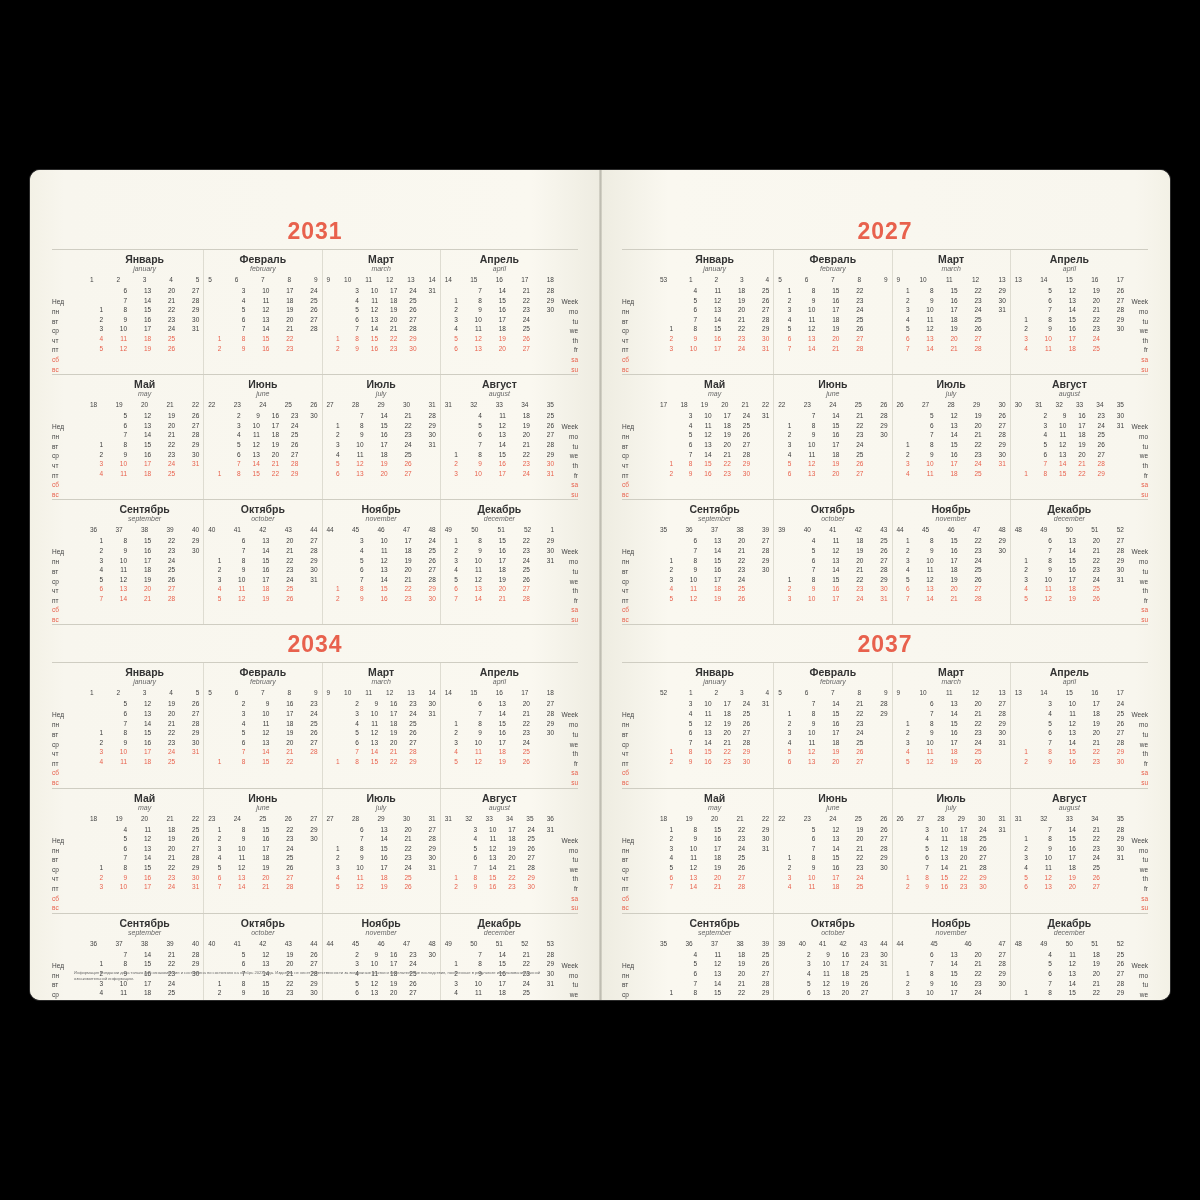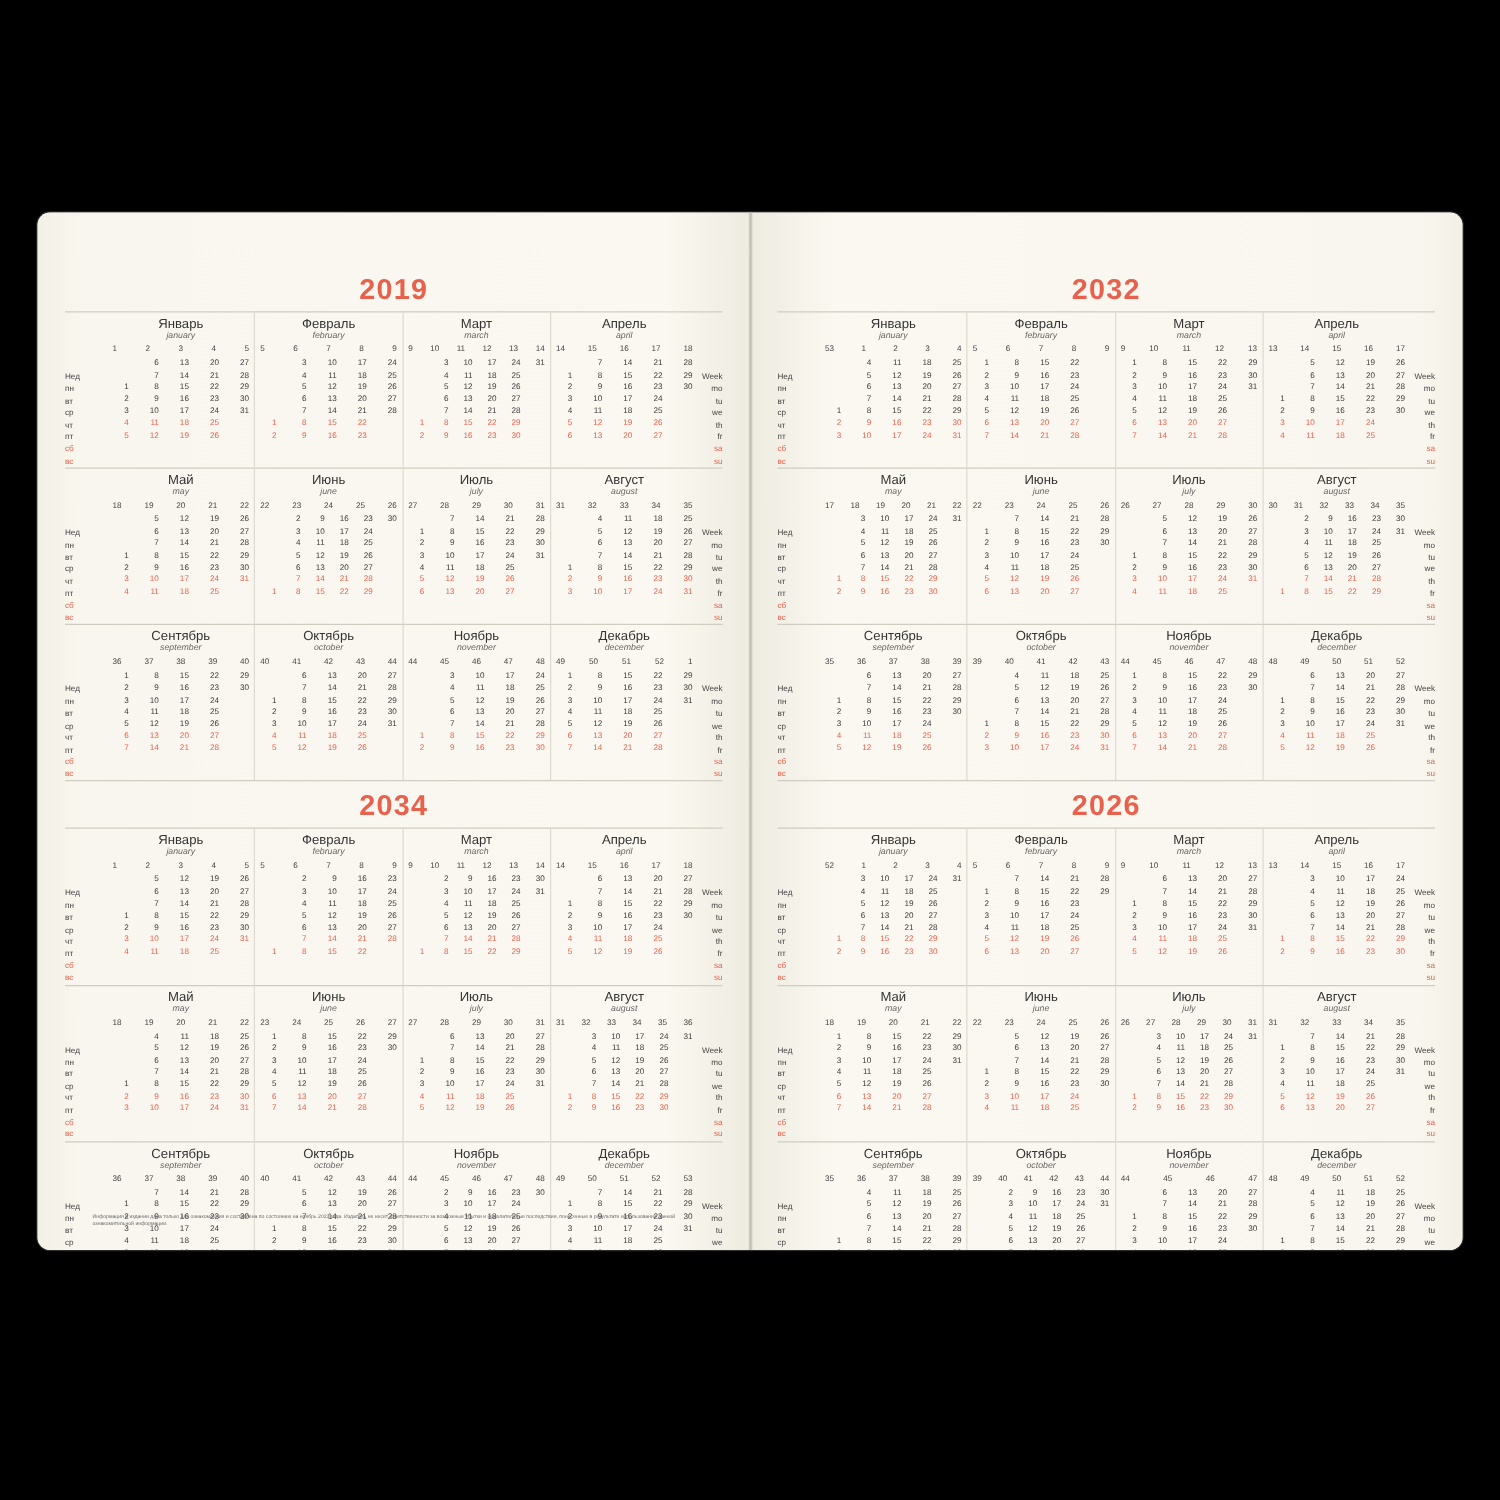--- a/index.html
+++ b/index.html
@@ -17,21 +17,21 @@
   .rule{height:1px;background:#cfcdc2;margin:0;}
   .quarter{display:flex;align-items:stretch;}
   .labelcol{width:34px;flex:none;padding-top:20px;box-sizing:border-box;}
   .labelcol .hdrspace{height:27px;}
   .labelcol .ned{font-size:6.5px;color:#444;text-align:left;height:10px;line-height:10px;}
   .daynames{font-size:6.5px;color:#444;line-height:9.6px;text-align:left;}
   .daynames div.wk{color:#e8614d;}
   .months{display:flex;flex:1;}
   .month{flex:1;padding:3px 4px 5px 4px;box-sizing:border-box;border-left:1px solid #dedcd1;}
   .month:first-child{border-left:none;}
-  .mname{text-align:center;font-size:10.5px;color:#333;line-height:12px;}
+  .mname{text-align:center;font-size:10.5px;color:#333;line-height:12px;font-weight:bold;}
   .mlat{text-align:center;font-size:7px;color:#666;font-style:italic;line-height:8px;margin-bottom:2px;}
   .weeknums{display:flex;justify-content:space-between;font-size:6.5px;color:#444;line-height:10px;margin-bottom:1px;}
   .grid{display:flex;justify-content:space-between;}
   .wcol{display:flex;flex-direction:column;align-items:flex-end;width:13px;}
   .wcol span{font-size:6.5px;line-height:9.6px;color:#3a3a3a;text-align:right;display:block;}
   .wcol span.we{color:#e8614d;}
   .wcol span.blank{color:transparent;}
   .rightlabels{width:20px;flex:none;padding-top:20px;box-sizing:border-box;}
   .rightlabels .hdrspace{height:27px;}
   .rightlabels .ned{font-size:6.5px;color:#444;text-align:right;height:10px;line-height:10px;}
@@ -40,21 +40,21 @@
   .yeargap{height:6px;}
 </style>
 </head>
 <body>
 
 <div class="page-wrap">
   <div class="spread">
     <div class="leaf left">
       <div id="left-years" style="padding-top: 48px;">
           <div class="yearblock">
-            <div class="yeartitle">2019</div>
+            <div class="yeartitle">2031</div>
             <div class="rule"></div>
             <div class="quarter">
               <div class="labelcol">
                 <div class="hdrspace"></div>
                 <div class="ned">Нед</div>
                 <div class="daynames">
                   <div>пн</div>
                   <div>вт</div>
                   <div>ср</div>
                   <div>чт</div>
@@ -1652,21 +1652,21 @@
                 </div>
               </div>
             </div>
           </div>
         </div>
       <div class="footnote">Информация в издании дана только для ознакомления и составлена по состоянию на ноябрь 2023 года. Издатель не несет ответственности за возможные убытки и нежелательные последствия, понесенные в результате использования данной ознакомительной информации.</div>
     </div>
     <div class="leaf right">
       <div id="right-years" style="padding-top: 48px;">
           <div class="yearblock">
-            <div class="yeartitle">2032</div>
+            <div class="yeartitle">2027</div>
             <div class="rule"></div>
             <div class="quarter">
               <div class="labelcol">
                 <div class="hdrspace"></div>
                 <div class="ned">Нед</div>
                 <div class="daynames">
                   <div>пн</div>
                   <div>вт</div>
                   <div>ср</div>
                   <div>чт</div>
@@ -2466,21 +2466,21 @@
                   <div>fr</div>
                   <div class="wk">sa</div>
                   <div class="wk">su</div>
                 </div>
               </div>
             </div>
             <div class="rule"></div>
           </div>
           <div class="yeargap"></div>
           <div class="yearblock">
-            <div class="yeartitle">2026</div>
+            <div class="yeartitle">2037</div>
             <div class="rule"></div>
             <div class="quarter">
               <div class="labelcol">
                 <div class="hdrspace"></div>
                 <div class="ned">Нед</div>
                 <div class="daynames">
                   <div>пн</div>
                   <div>вт</div>
                   <div>ср</div>
                   <div>чт</div>

